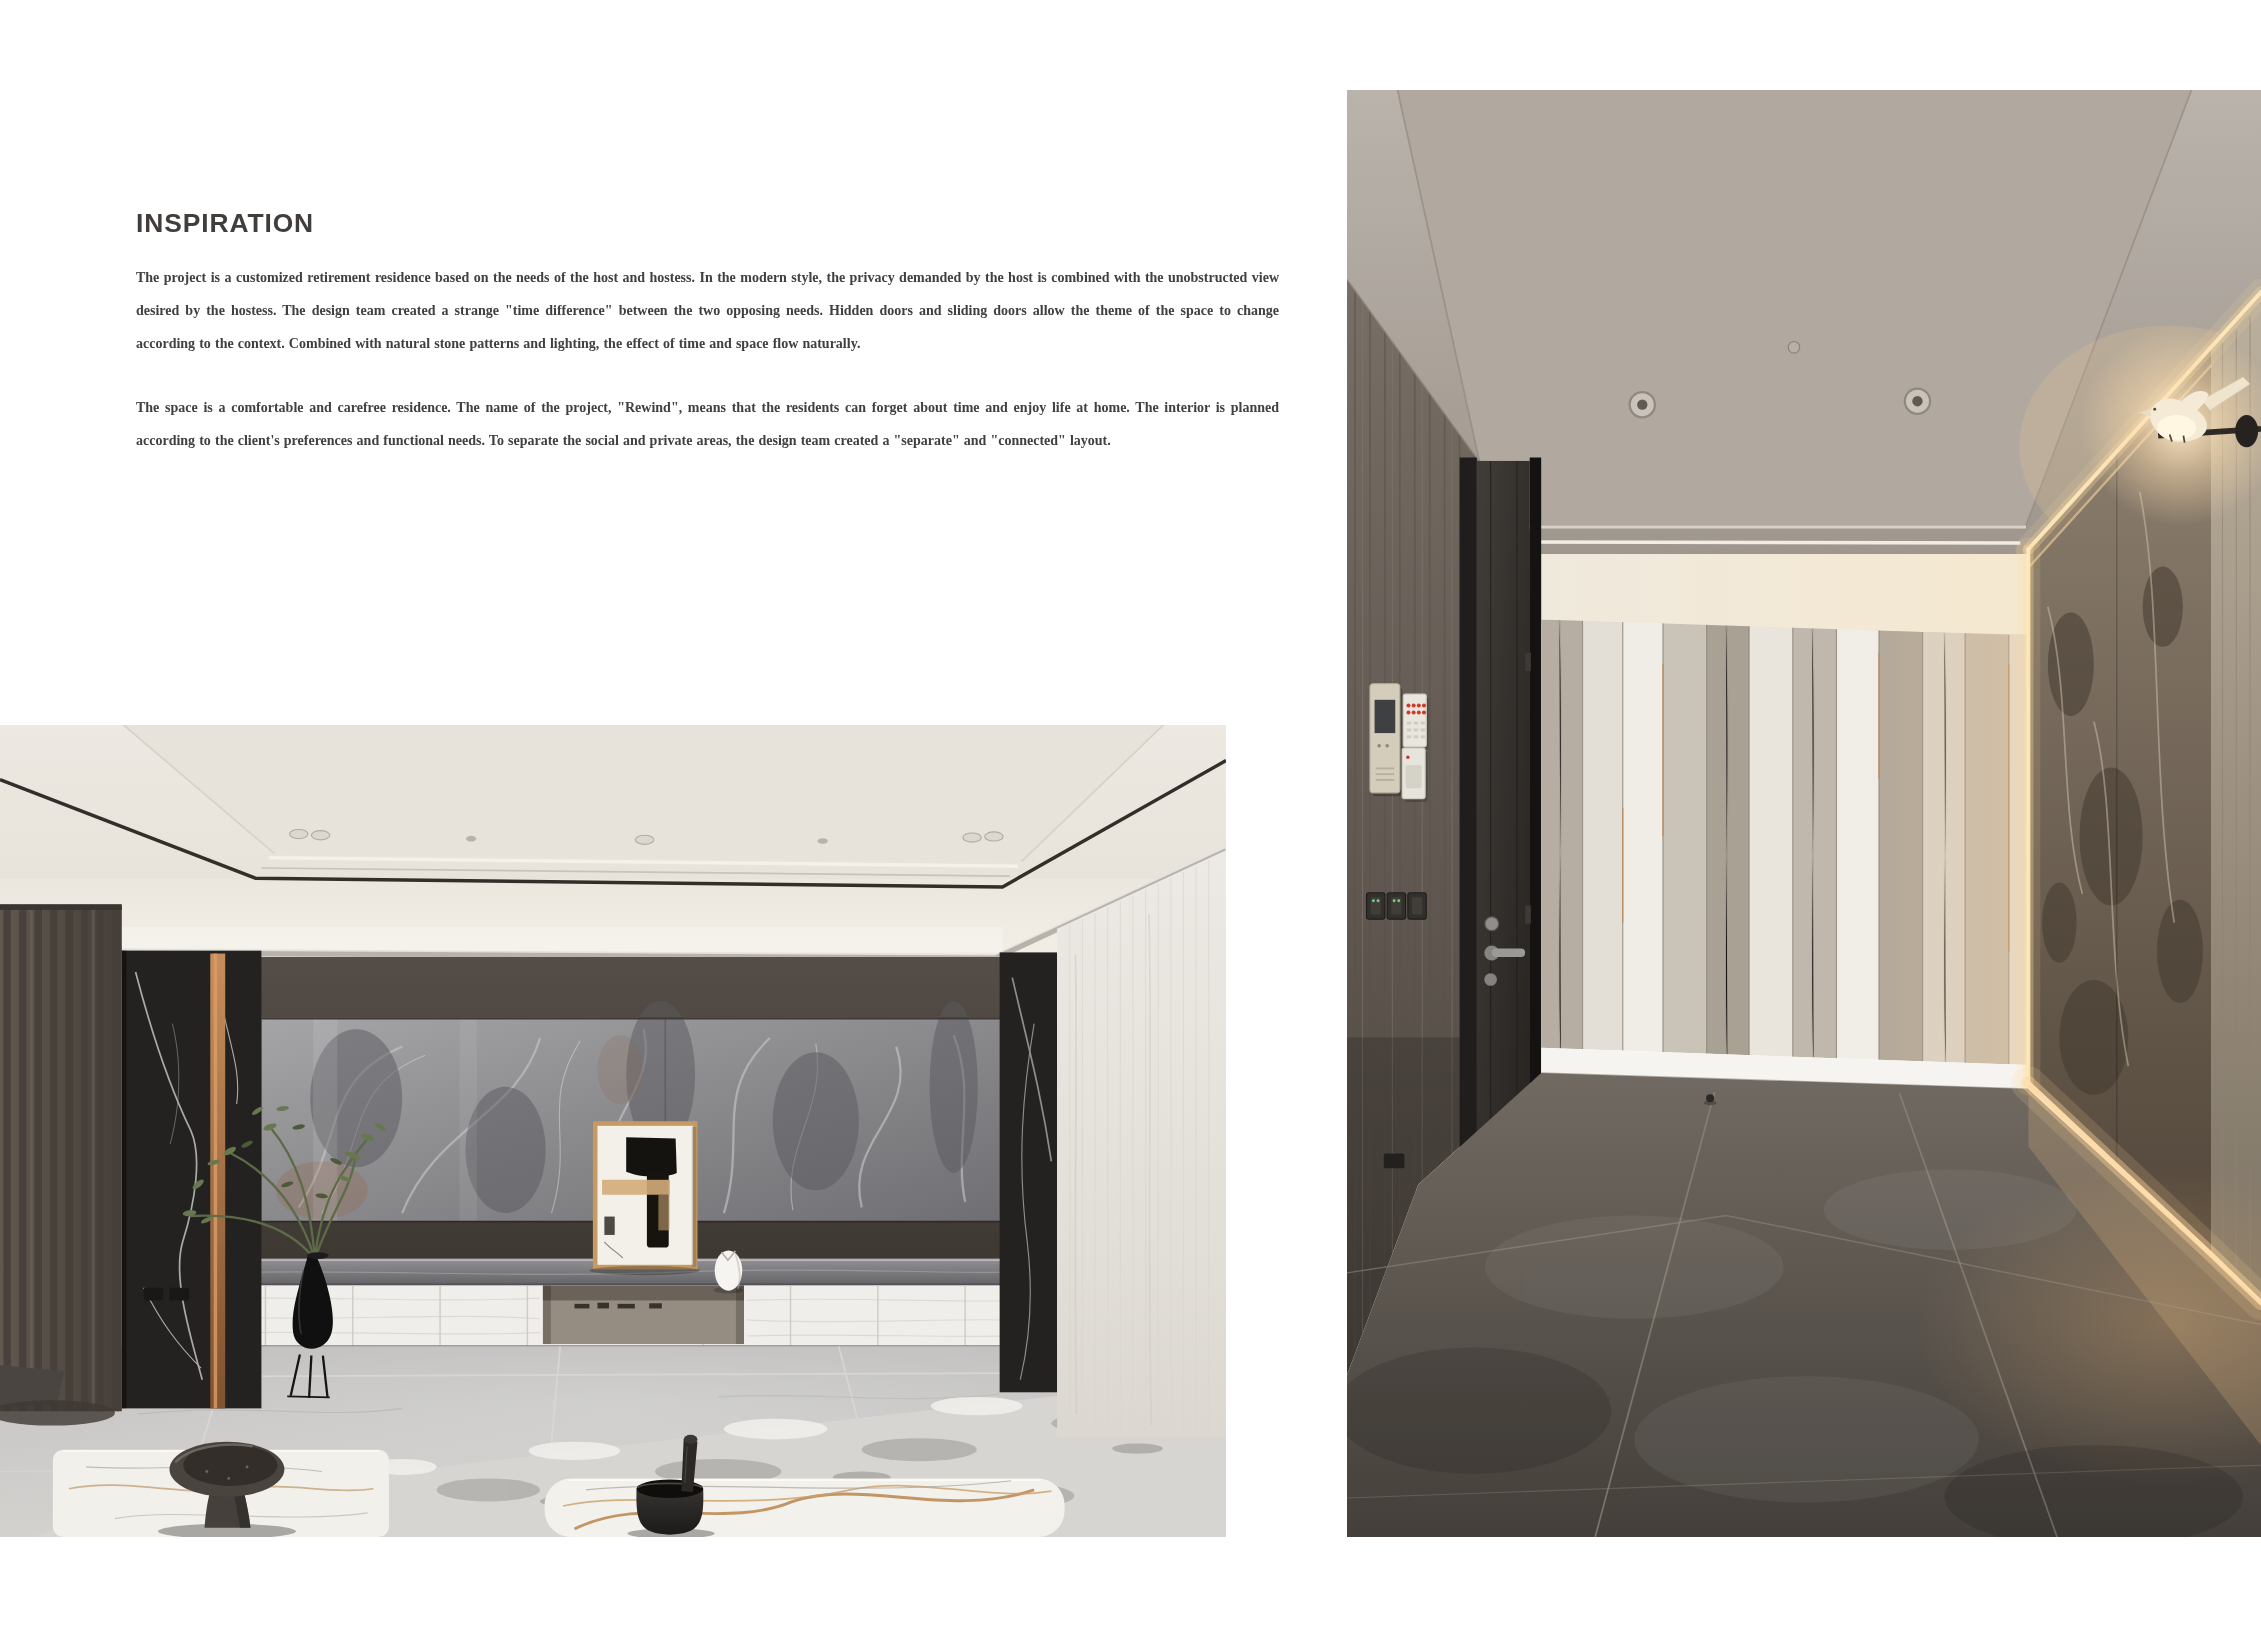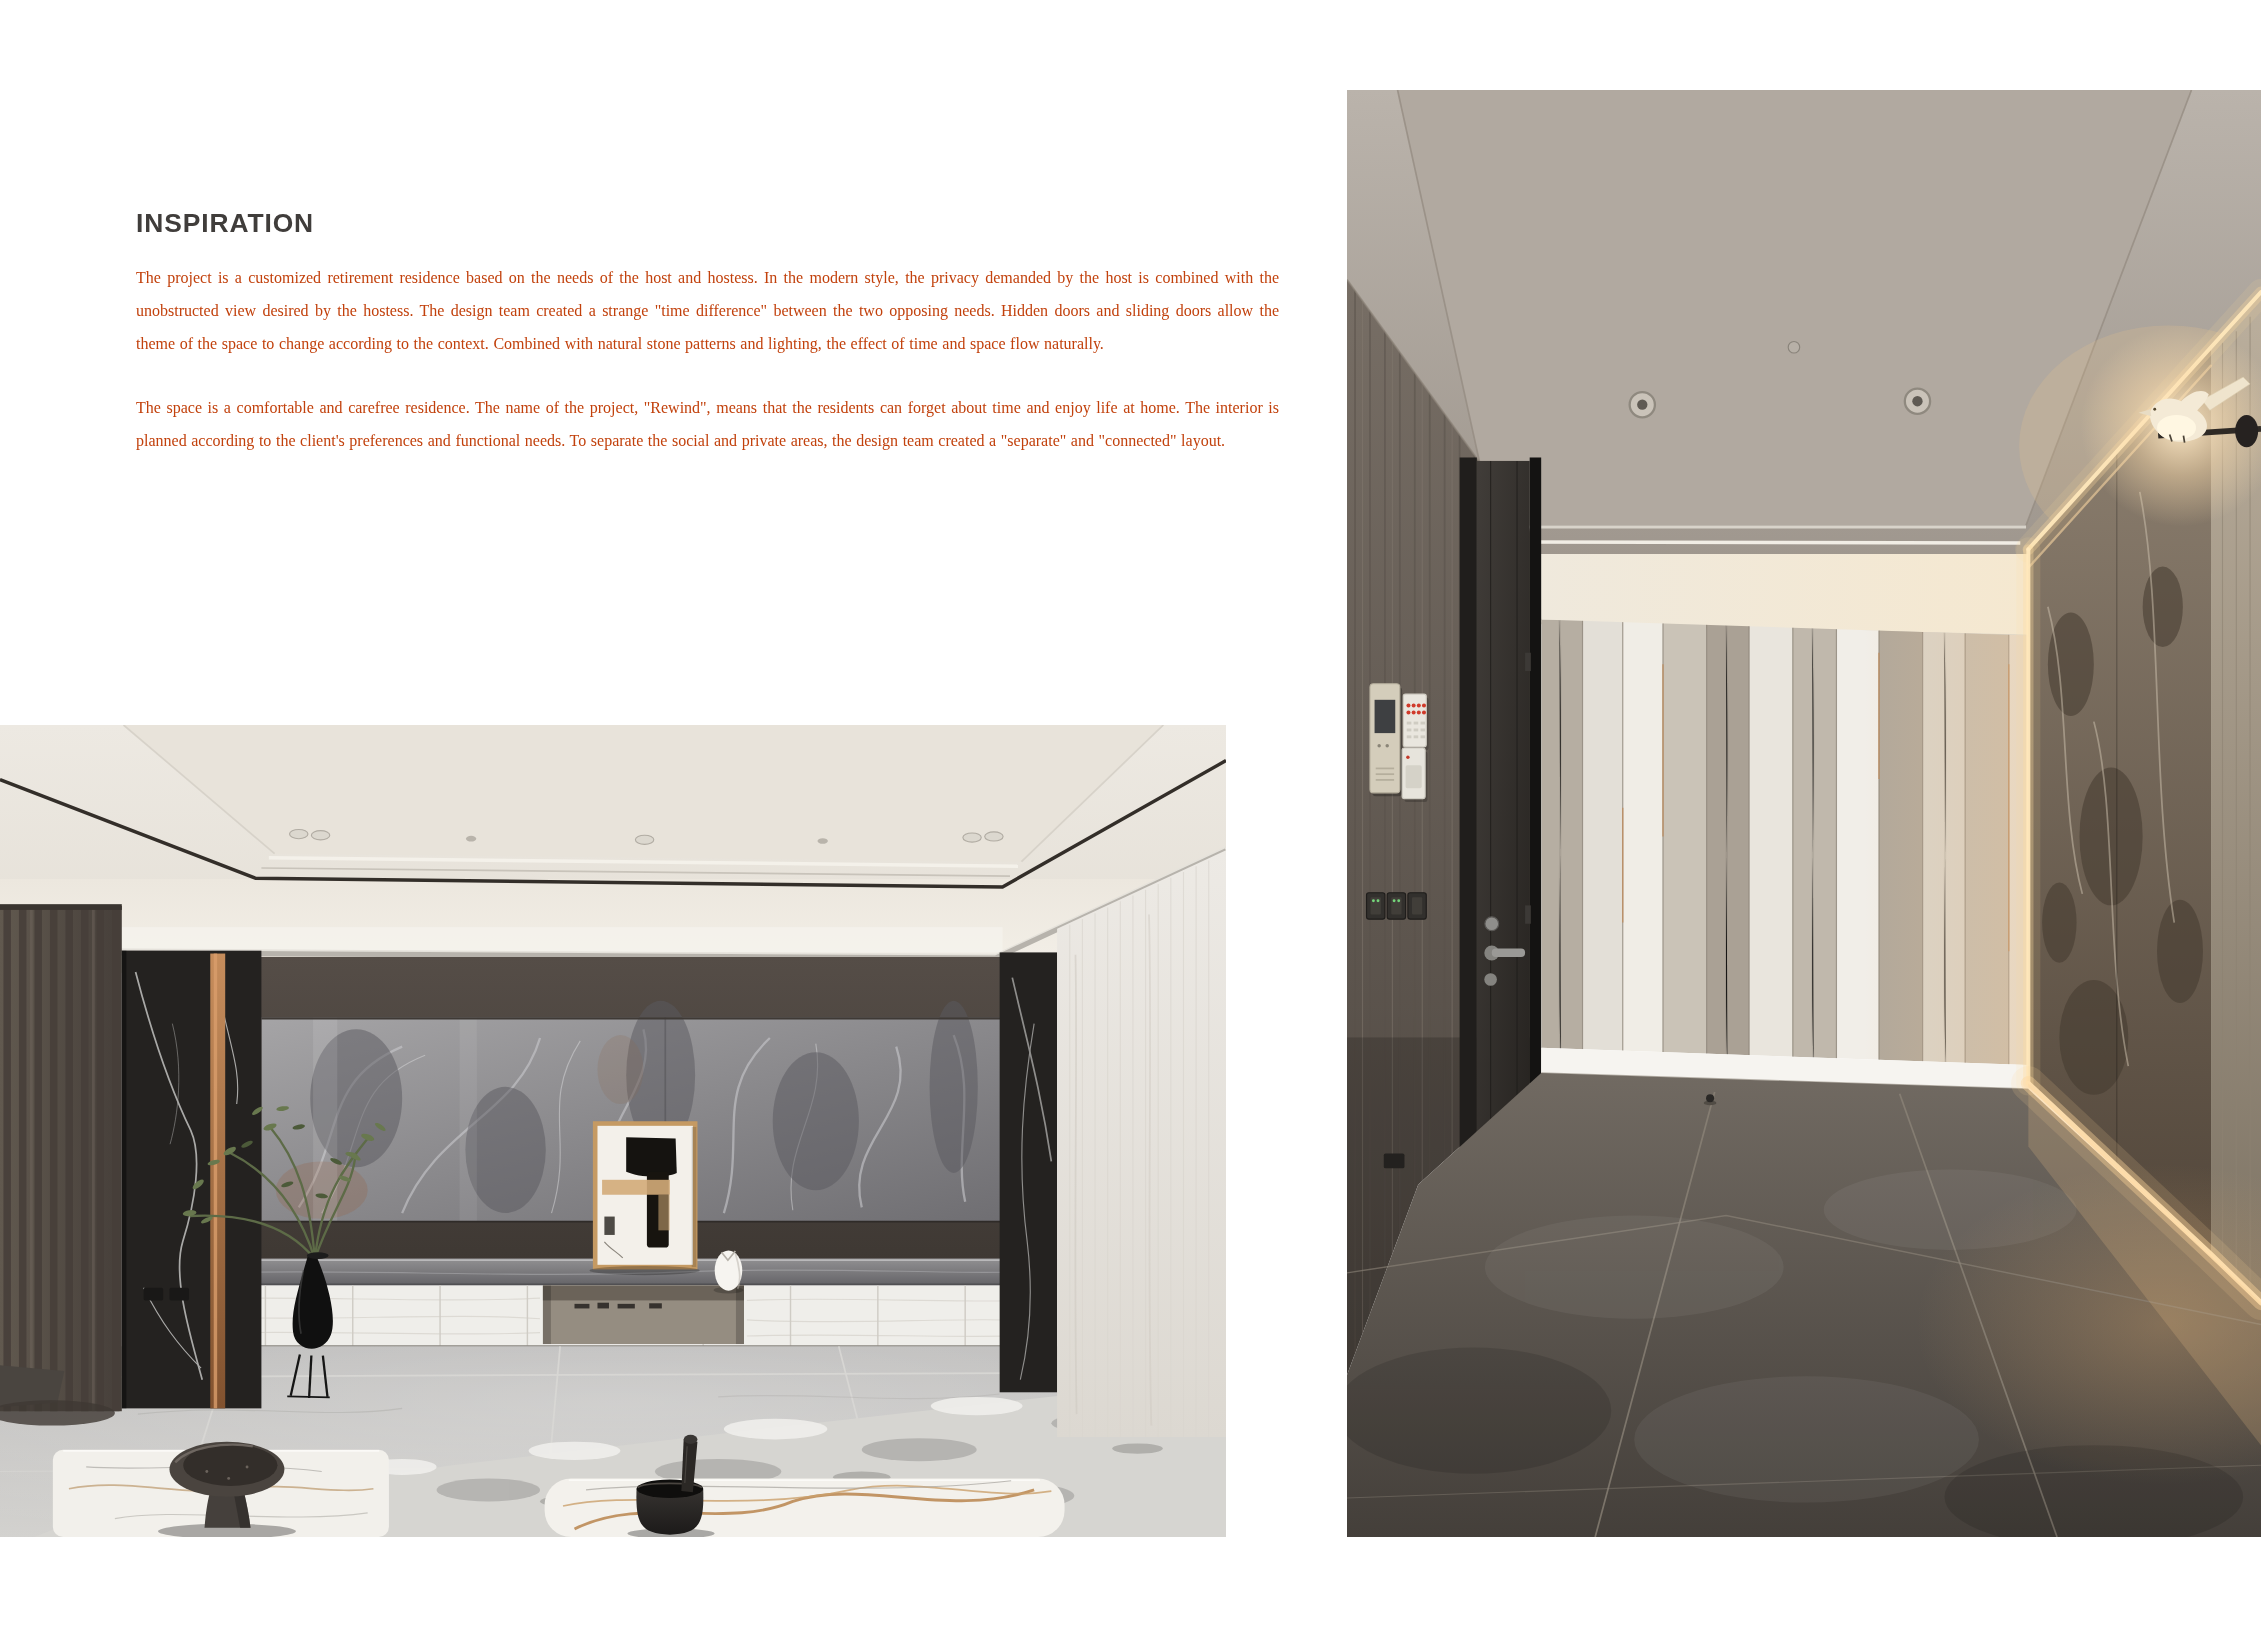--- a/index.html
+++ b/index.html
@@ -6,22 +6,22 @@
   body{
     width:2261px;height:1628px;position:relative;background:#ffffff;
     font-family:"Liberation Serif",serif;overflow:hidden;
   }
   .copy{position:absolute;left:91px;top:210px;width:1143px;margin-left:45px;}
   .copy h1{
     font-family:"Liberation Sans",sans-serif;font-size:26.4px;font-weight:700;
     letter-spacing:0.9px;color:#403d3b;margin:0 0 25px 0;line-height:1;
   }
   .copy p{
-    font-size:16px;line-height:33px;color:#c2410c;text-align:justify;
-    margin:0;word-spacing:0.6px;
+    font-size:14px;line-height:33px;color:#404040;text-align:justify;
+    margin:0;word-spacing:0.6px;font-weight:bold;
   }
   .copy p + p{margin-top:31px;}
   figure{margin:0;padding:0;position:absolute;display:block;}
   #fig-living{left:0;top:725px;width:1226px;height:812px;}
   #fig-hall{left:1347px;top:90px;width:914px;height:1447px;}
   figure svg{width:100%;height:100%;display:block;}
 </style>
 </head>
 <body>
 

